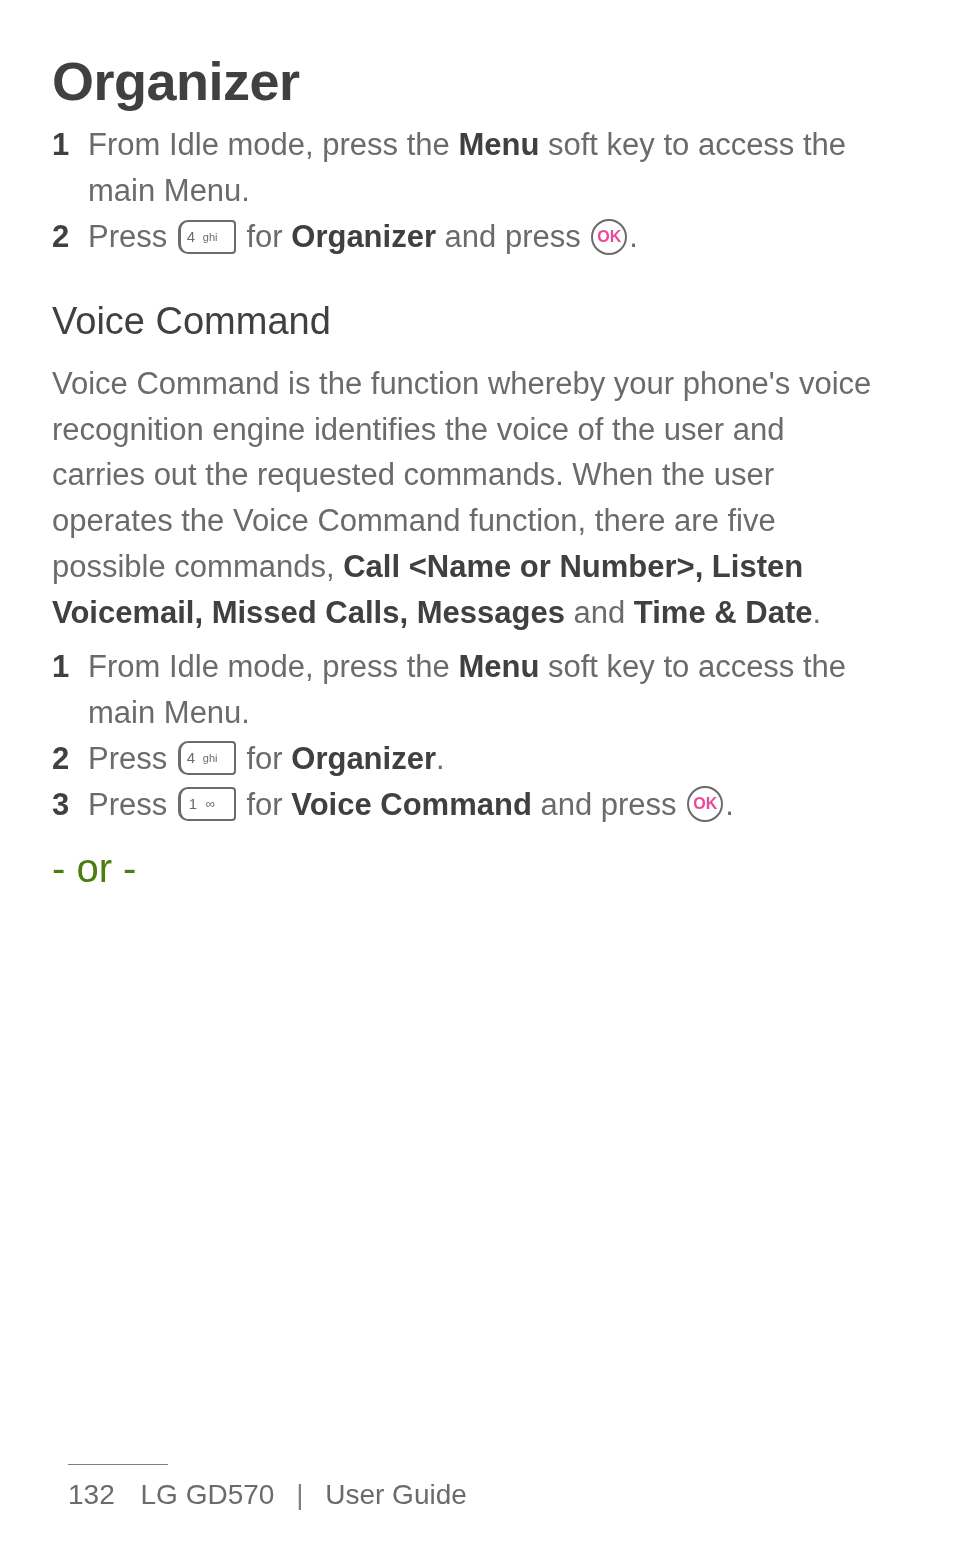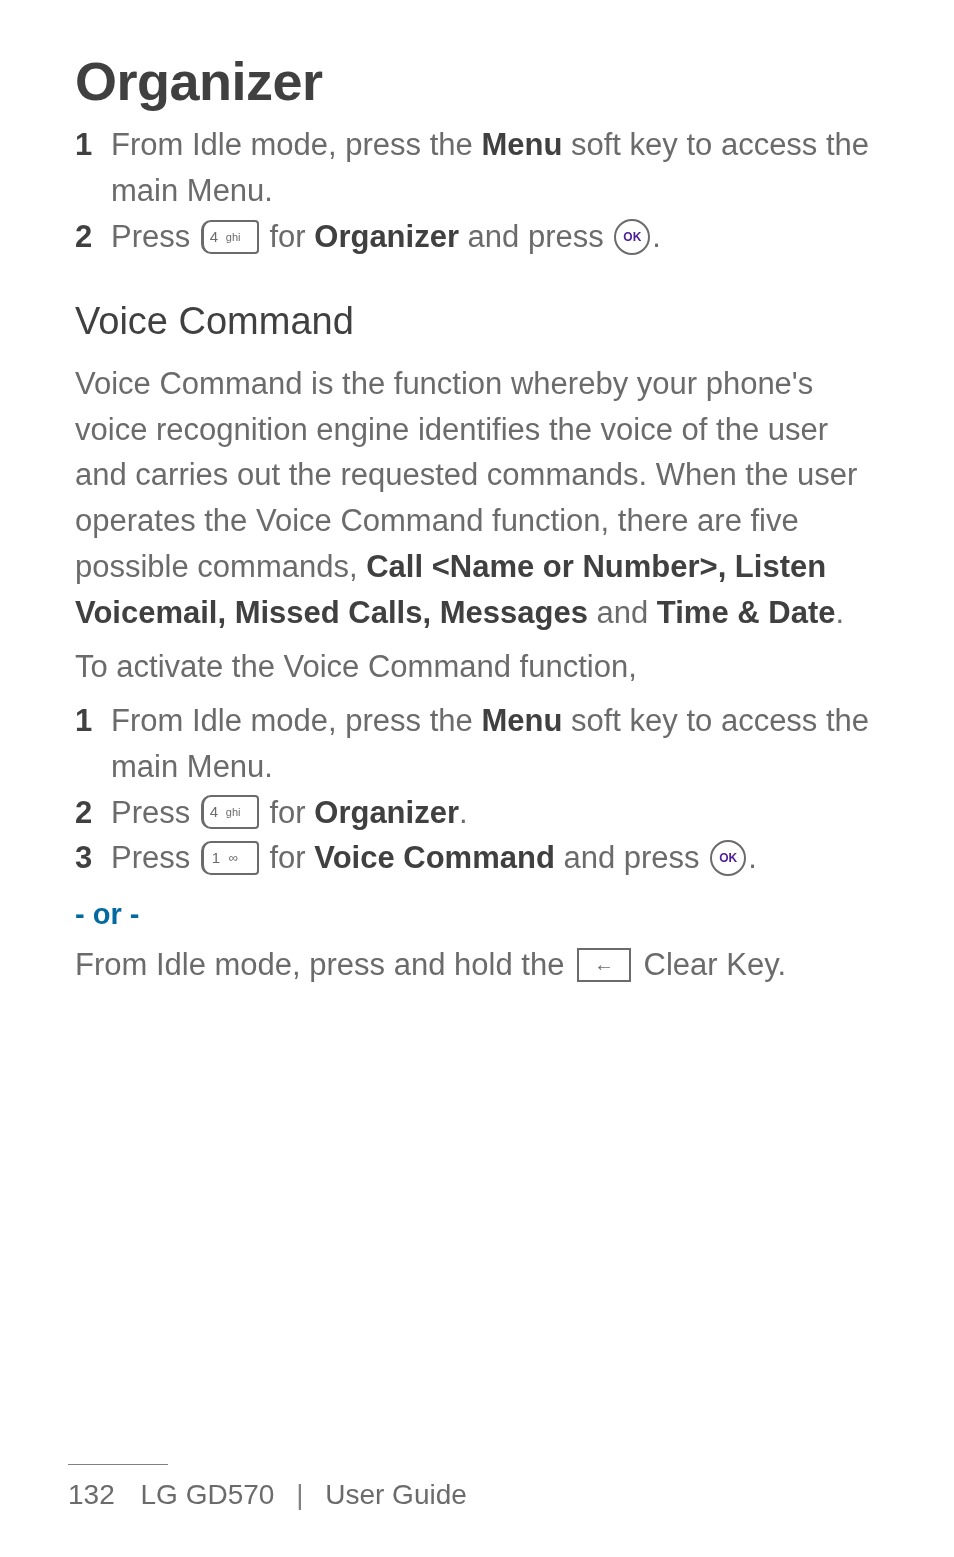--- a/index.html
+++ b/index.html
@@ -6,21 +6,21 @@
   html, body {
     margin: 0;
     padding: 0;
     width: 954px;
     height: 1557px;
     background: #ffffff;
     font-family: "Helvetica Neue", Helvetica, Arial, sans-serif;
     color: #6b6b6b;
   }
   .page {
-    padding: 50px 68px 40px 75px;
+    padding: 50px 68px 40px 52px;
     height: 100%;
     position: relative;
   }
   .title {
     font-size: 54px;
     font-weight: 700;
     color: #404040;
     margin: 0 0 10px 0;
     letter-spacing: -0.5px;
   }
@@ -82,48 +82,48 @@
   .key-4ghi::after { content: "ghi"; font-size:11px; position:absolute; left:22px; top:10px; line-height:1;}
   .key-1::before { content: "1"; font-size:15px; position:absolute; left:8px; top:7px; line-height:1;}
   .key-1::after { content: "∞"; font-size:13px; position:absolute; left:25px; top:8px; line-height:1;}
   .key-ok {
     display: inline-block;
     vertical-align: middle;
     width: 36px;
     height: 36px;
     border: 2px solid #6b6b6b;
     border-radius: 50%;
-    font-size: 12px;
+    font-size: 16px;
     font-weight: 700;
     text-align: center;
     line-height: 32px;
-    color: #4c1d95;
+    color: #ec4899;
     margin: 0 2px;
     top: -2px;
     position: relative;
   }
   .key-clear {
     display: inline-block;
     vertical-align: middle;
     width: 54px;
     height: 34px;
     border: 2px solid #6b6b6b;
     font-size: 20px;
     text-align: center;
     line-height: 28px;
     color: #6b6b6b;
     margin: 0 4px;
     top: -2px;
     position: relative;
   }
   .or-line {
-    font-size: 29px;
+    font-size: 40px;
     line-height: 1.48;
-    color: #0369a1;
-    font-weight: 700;
+    color: #4d7c0f;
+    font-weight: 400;
     margin: 6px 0;
   }
   .footer {
     position: absolute;
     left: 68px;
     bottom: 46px;
     font-size: 28px;
     color: #6b6b6b;
     font-weight: 300;
   }
@@ -157,21 +157,20 @@
       </span>
     </li>
   </ol>
 
   <h2 class="subtitle">Voice Command</h2>
 
   <p class="body-text">
     <span>Voice Command is the function whereby your phone's voice recognition engine identifies the voice of the user and carries out the requested commands. When the user operates the Voice Command function, there are five possible commands, </span><span class="bold">Call &lt;Name or Number&gt;, Listen Voicemail, Missed Calls, Messages</span><span> and </span><span class="bold">Time &amp; Date</span><span>.</span>
   </p>
 
-  <p class="body-text">To activate the Voice Command function,</p>
 
   <ol class="list">
     <li>
       <span class="num">1</span>
       <span class="content">
         <span>From Idle mode, press the </span><span class="bold">Menu</span><span> soft key to access the main Menu.</span>
       </span>
     </li>
     <li>
       <span class="num">2</span>
@@ -182,23 +181,20 @@
     <li>
       <span class="num">3</span>
       <span class="content">
         <span>Press </span><span class="key-1"></span><span> for </span><span class="bold">Voice Command</span><span> and press </span><span class="key-ok">OK</span><span>.</span>
       </span>
     </li>
   </ol>
 
   <p class="or-line">- or -</p>
 
-  <p class="body-text">
-    <span>From Idle mode, press and hold the </span><span class="key-clear">←</span><span> Clear Key.</span>
-  </p>
 
   <div class="footer">
     <div class="footer-rule"></div>
     <span class="pnum">132</span>
     <span>LG GD570</span>
     <span class="divider">|</span>
     <span>User Guide</span>
   </div>
 
 </div>

